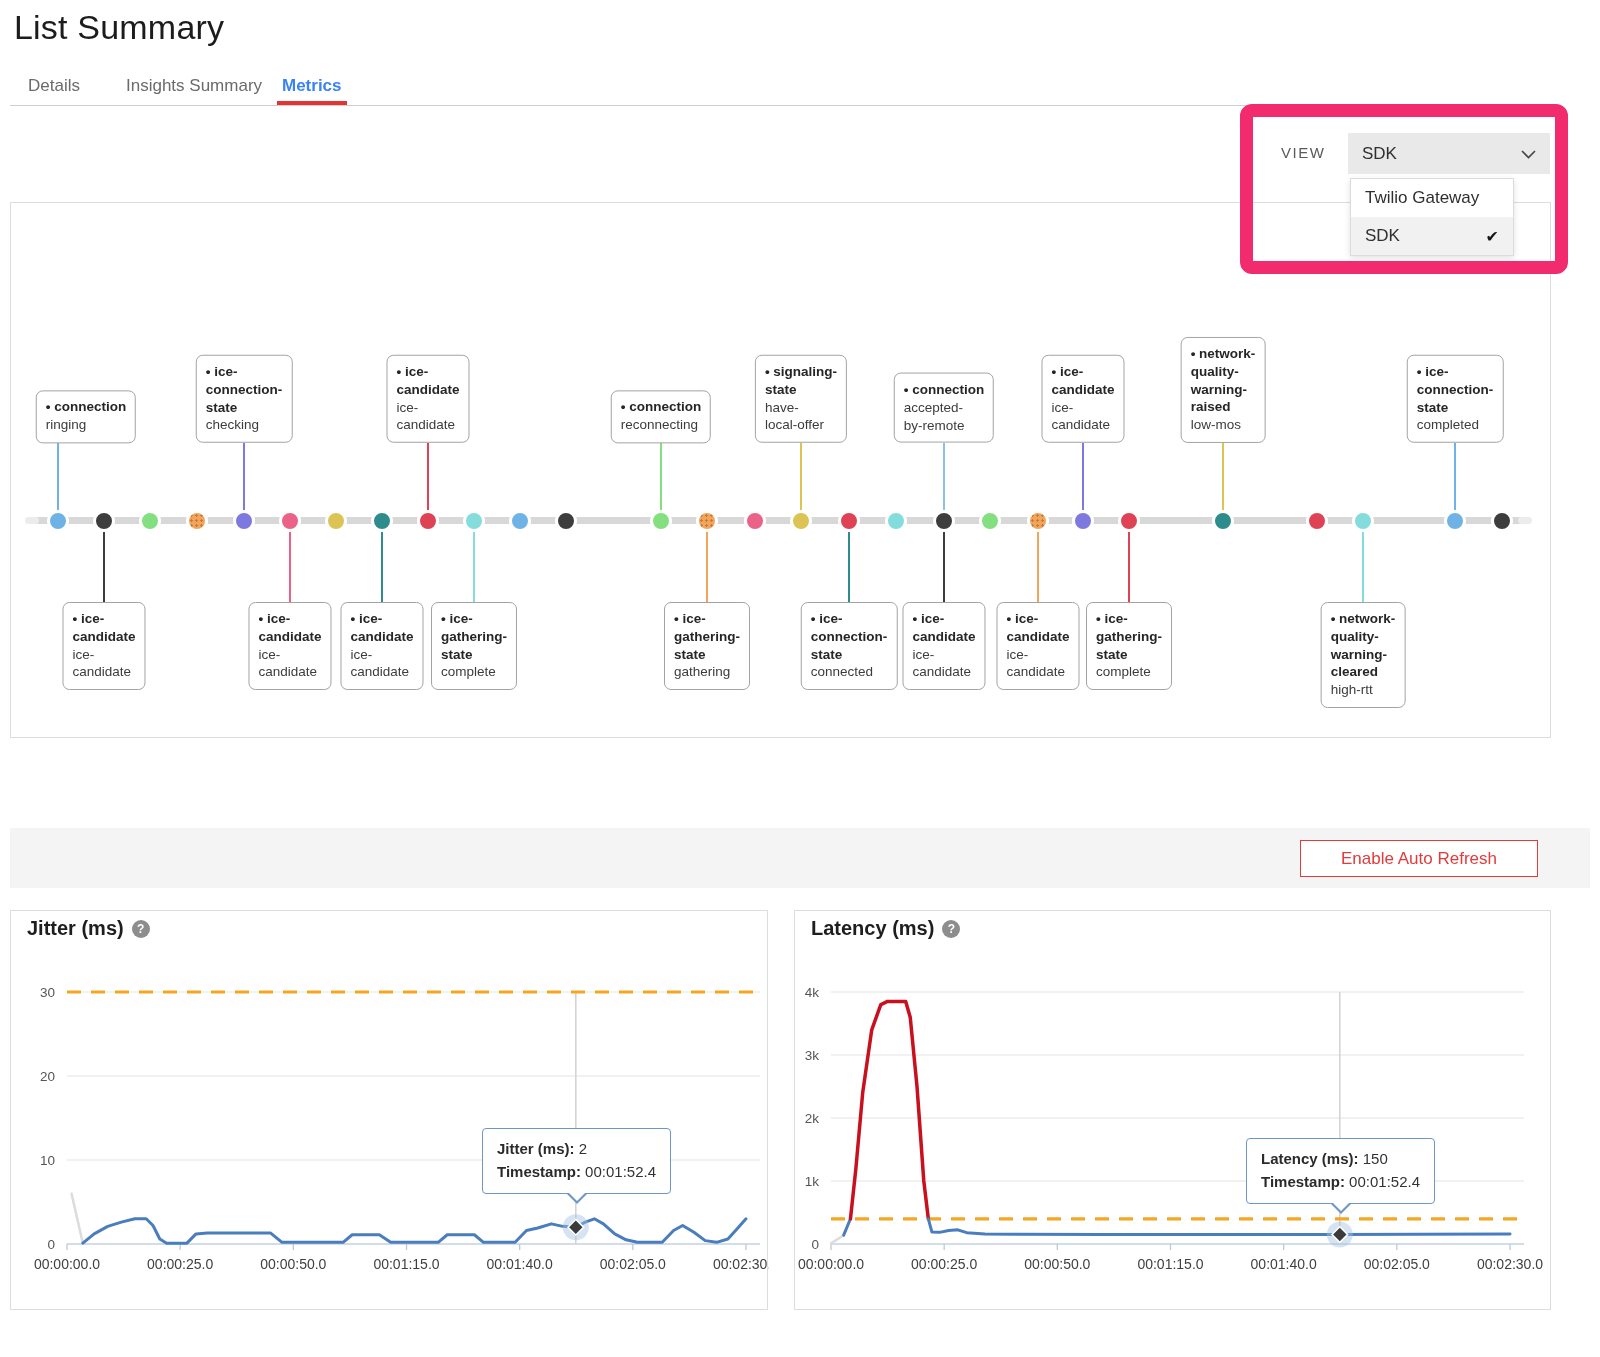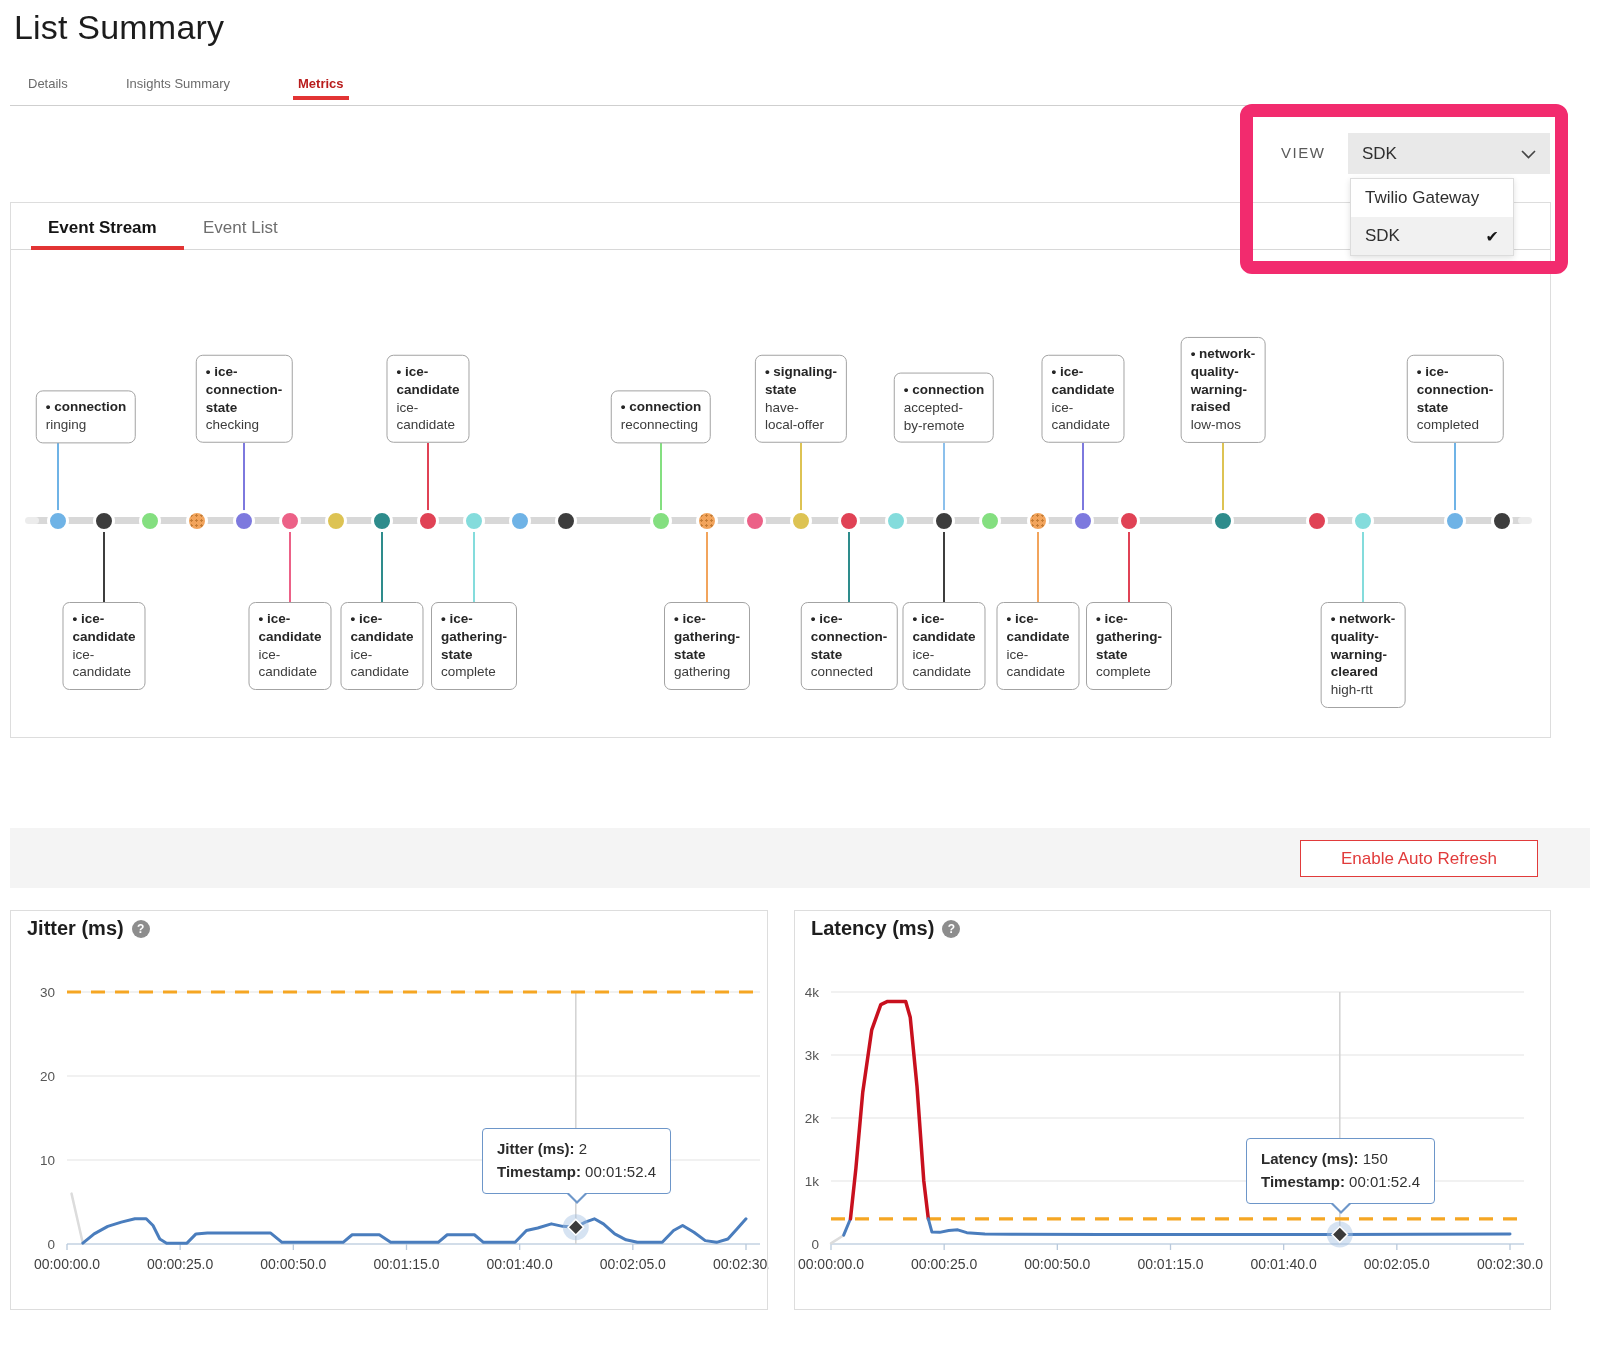--- a/index.html
+++ b/index.html
@@ -3,24 +3,24 @@
 <meta charset="utf-8">
 <style>
   * { box-sizing: border-box; margin: 0; padding: 0; }
   html,body { background:#fff; }
   body { font-family:"Liberation Sans", sans-serif; color:#222; }
   #stage { position:relative; width:1600px; height:1357px; background:#fff; overflow:hidden; }
 
   
   .page-title { position:absolute; left:14px; top:8px; font-size:34px; font-weight:500; color:#1c1c1c; letter-spacing:.2px; }
   .top-tabs { position:absolute; left:10px; top:70px; width:1541px; height:36px; border-bottom:1px solid #cfcfcf; }
-  .top-tab { position:absolute; top:6px; font-size:13px; color:#6b6b6b; cursor:pointer; }
+  .top-tab { position:absolute; top:6px; font-size:17px; color:#6b6b6b; cursor:pointer; }
   .top-tab.t0 { left:18px; }
   .top-tab.t1 { left:116px; }
-  .top-tab.t2 { left:288px; color:#b91c1c; font-weight:700; }
+  .top-tab.t2 { left:272px; color:#3b82f6; font-weight:700; }
   .top-tab.t2::after { content:""; position:absolute; left:-5px; right:-5px; bottom:-9px; height:4px; background:#e23434; }
 
   
   .view-label { position:absolute; left:1281px; top:144px; font-size:15px; color:#5a5a5a; letter-spacing:1.5px; }
   .view-select { position:absolute; left:1348px; top:133px; width:202px; height:41px; background:#e9e9e9; display:flex; align-items:center; justify-content:space-between; padding:0 14px; cursor:pointer; }
   .view-select .sel-text { font-size:17px; color:#2f2f2f; }
   .view-menu { position:absolute; left:1350px; top:178px; width:164px; background:#fff; border:1px solid #dcdcdc; box-shadow:0 2px 6px rgba(0,0,0,.12); z-index:5; }
   .view-option { height:38px; display:flex; align-items:center; justify-content:space-between; padding:0 14px; font-size:17px; color:#2f2f2f; cursor:pointer; }
   .view-option.checked { background:#f1f1f1; }
   .check-glyph { font-size:16px; color:#161616; }
@@ -90,24 +90,20 @@
       <span>Twilio Gateway</span>
     </div>
     <div class="view-option checked">
       <span>SDK</span>
       <span class="check-glyph">✔</span>
     </div>
   </div>
   <div class="annotation-box"></div>
 
   <div class="event-panel">
-    <div class="ep-tabs">
-      <span class="ep-tab e0">Event Stream</span>
-      <span class="ep-tab e1">Event List</span>
-    </div>
     <div class="tl-bar"></div>
     <div id="timeline-layer">
         <div class="tl-line" style="left: 46px; background: rgb(111, 179, 230); top: 240px; height: 71px;"></div>
         <div class="tl-box" style="left: 75px; top: 240px; transform: translate(-50%, -100%);"><b>• connection</b><br>ringing</div>
         <div class="tl-dot" style="left: 36px; top: 307px; background-color: rgb(111, 179, 230);"></div>
         <div class="tl-line" style="left: 92px; background: rgb(61, 61, 61); top: 329px; height: 70px;"></div>
         <div class="tl-box" style="left: 93px; top: 399px; transform: translateX(-50%);"><b>• ice-</b><br><b>candidate</b><br>ice-<br>candidate</div>
         <div class="tl-dot" style="left: 82px; top: 307px; background-color: rgb(61, 61, 61);"></div>
         <div class="tl-dot" style="left: 128px; top: 307px; background-color: rgb(132, 223, 128);"></div>
         <div class="tl-dot textured" style="left: 175px; top: 307px; background-color: rgb(242, 164, 92);"></div>

